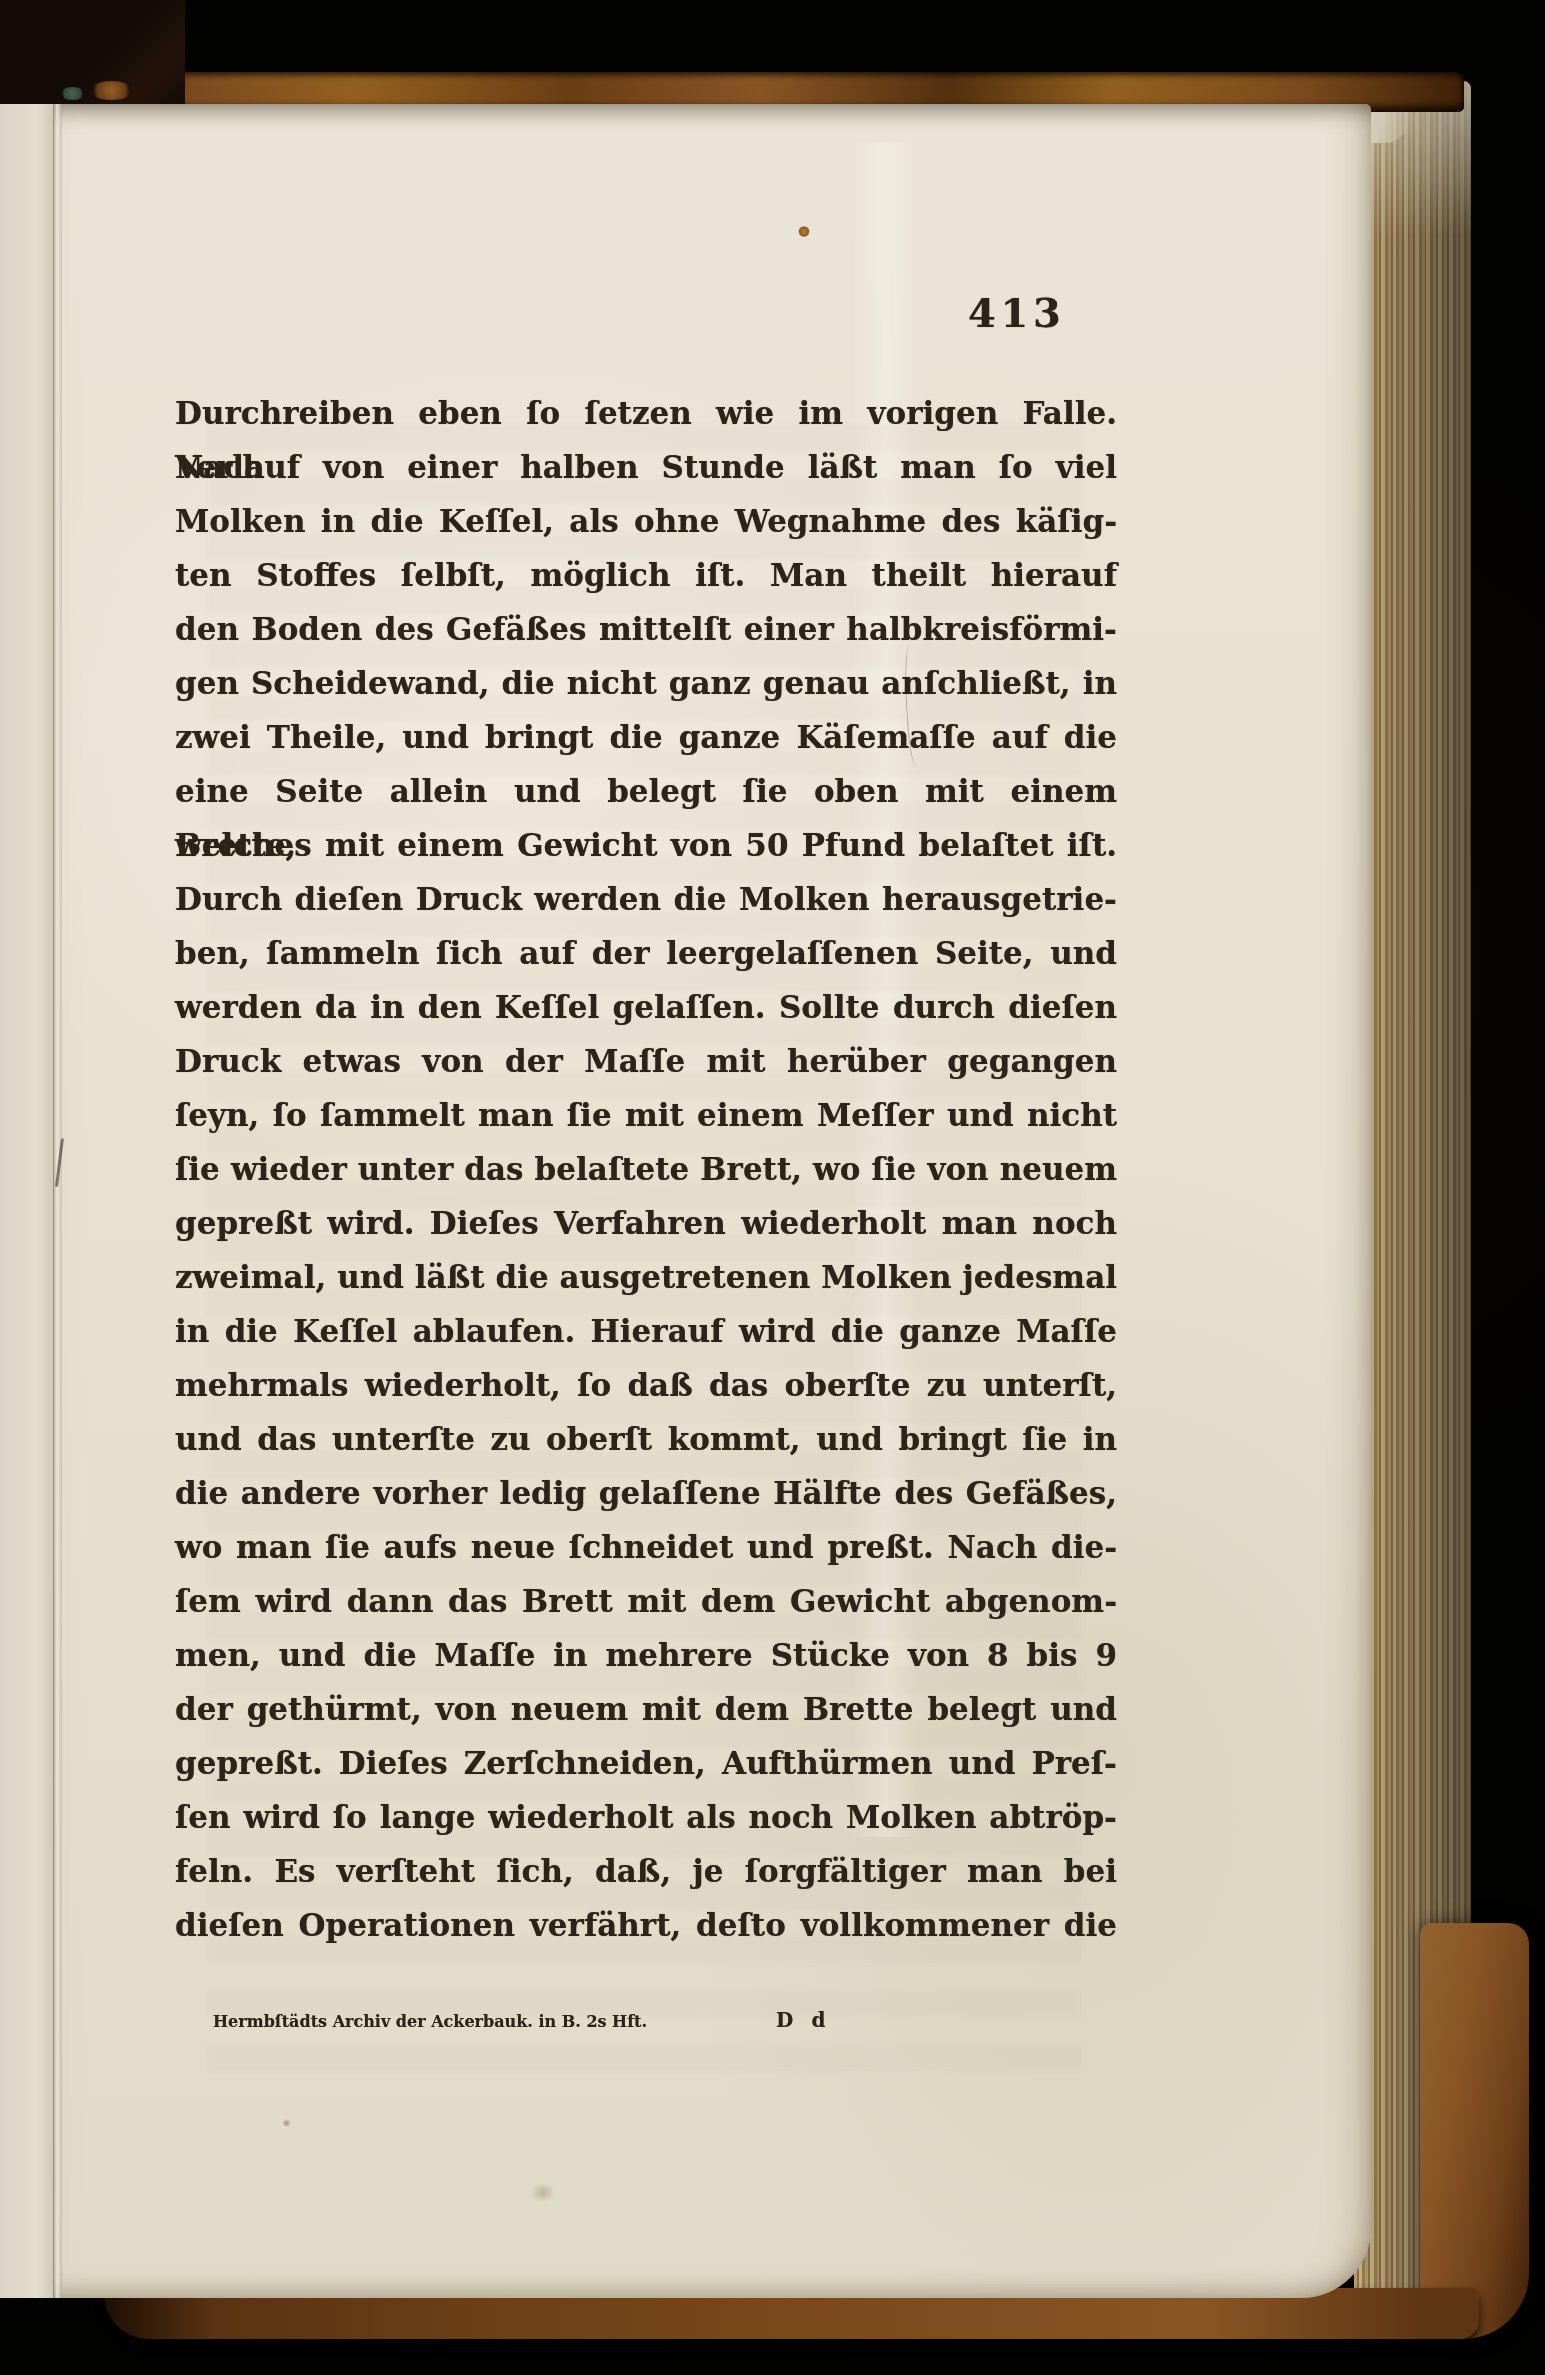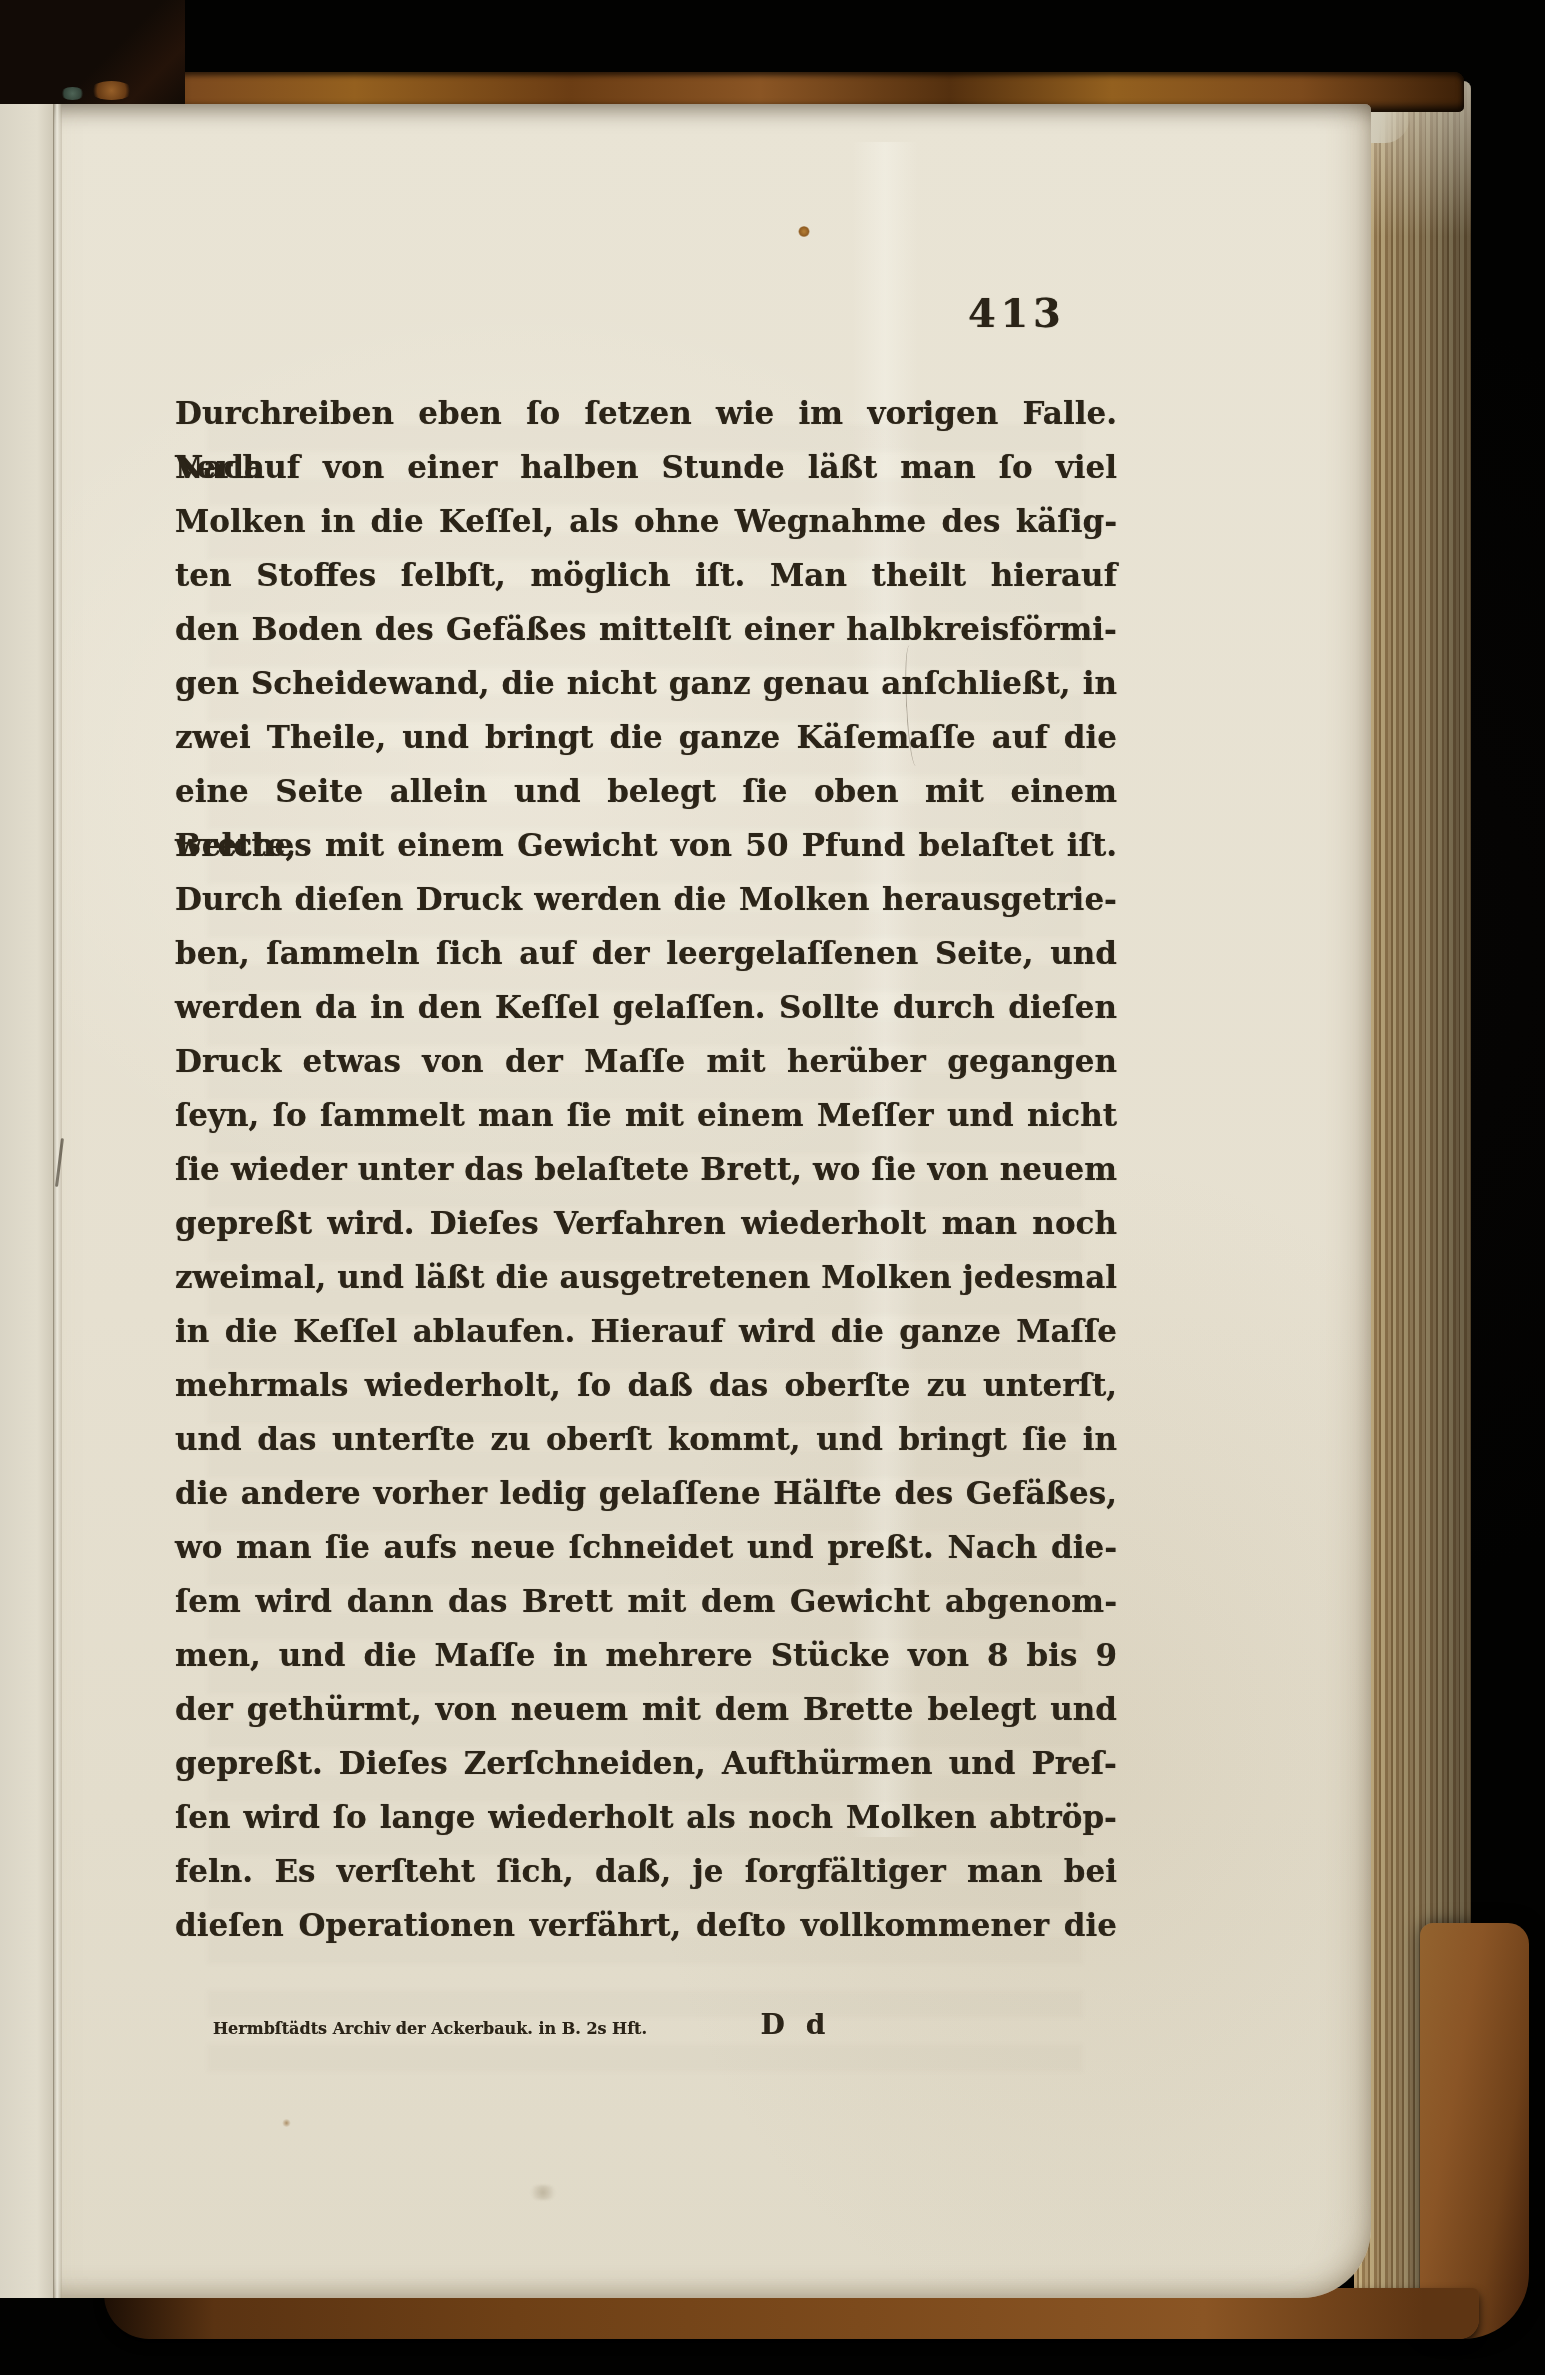--- a/index.html
+++ b/index.html
@@ -79,21 +79,21 @@
   .page-number{position:absolute;left:968px;top:185px;width:122px;text-align:left;
       font-size:40px;font-weight:bold;letter-spacing:4.7px;color:var(--ink,#2b2418);
       text-shadow:0 0 0.9px rgba(43,36,24,.6);}
   .text-block{position:absolute;left:175px;top:282px;width:942px;color:var(--ink,#2b2418);}
   .text-line{font-size:31px;font-weight:bold;line-height:54px;height:54px;
       text-align:justify;text-align-last:justify;white-space:normal;
       text-shadow:0 0 0.8px rgba(43,36,24,.55);}
   .page-footer{position:absolute;left:213px;top:1904px;width:618px;display:flex;
       justify-content:space-between;align-items:baseline;color:var(--ink,#2b2418);}
   .footer-imprint{font-size:16px;font-weight:bold;text-shadow:0 0 0.6px rgba(43,36,24,.5);text-align:center;}
-  .footer-signature{font-size:28px;font-weight:bold;letter-spacing:5.6px;
+  .footer-signature{font-size:20px;font-weight:bold;letter-spacing:5.6px;
       text-shadow:0 0 0.6px rgba(43,36,24,.5);}
 </style>
 </head>
 <body>
 
 <div class="scene">
 
   <div class="fore-edge"></div>
   <div class="fore-edge-highlight"></div>
   <div class="leather-right"></div>

